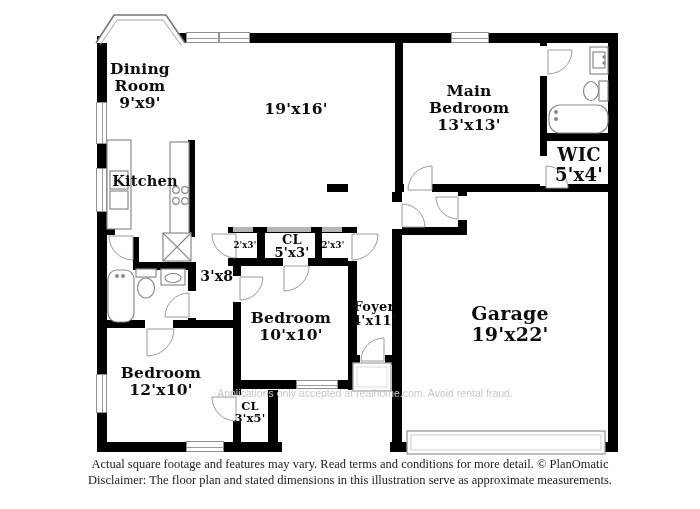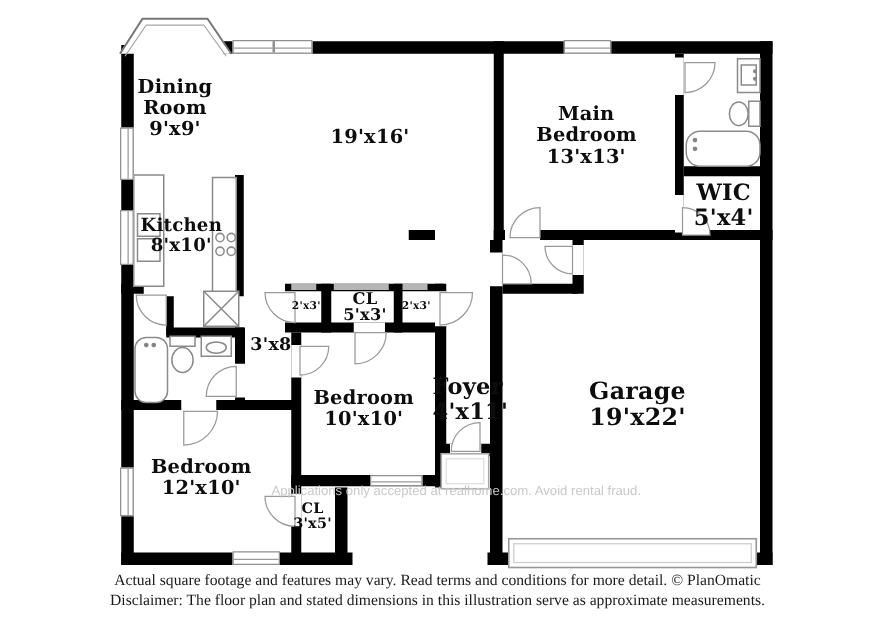--- a/index.html
+++ b/index.html
@@ -166,40 +166,39 @@
   <div class="room-label" style="left:429px;top:82px;width:80px;font-size:15.5px">
     <div class="rname">Main Bedroom</div>
     <div class="rdims">13'x13'</div>
   </div>
   <div class="room-label" style="left:549px;top:145px;width:60px;font-size:18px">
     <div class="rname">WIC</div>
     <div class="rdims">5'x4'</div>
   </div>
   <div class="room-label" style="left:100px;top:173px;width:90px;font-size:14.5px">
     <div class="rname">Kitchen</div>
-    <div class="rdims">8'x10'</div>
   </div>
   <div class="room-label" style="left:194px;top:269px;width:50px;font-size:14px">
     <div class="rdims">3'x8'</div>
   </div>
   <div class="room-label" style="left:231px;top:241px;width:28px;font-size:8.5px">
     <div class="rdims">2'x3'</div>
   </div>
   <div class="room-label" style="left:264px;top:233px;width:56px;font-size:13px;line-height:1.0">
     <div class="rname">CL</div>
     <div class="rdims">5'x3'</div>
   </div>
   <div class="room-label" style="left:319px;top:241px;width:28px;font-size:8.5px">
     <div class="rdims">2'x3'</div>
   </div>
   <div class="room-label" style="left:236px;top:309px;width:110px;font-size:15.5px">
     <div class="rname">Bedroom</div>
     <div class="rdims">10'x10'</div>
   </div>
-  <div class="room-label" style="left:346px;top:300px;width:56px;font-size:18px">
+  <div class="room-label" style="left:346px;top:300px;width:56px;font-size:13px">
     <div class="rname">Foyer</div>
     <div class="rdims">4'x11'</div>
   </div>
   <div class="room-label" style="left:450px;top:303px;width:120px;font-size:19px">
     <div class="rname">Garage</div>
     <div class="rdims">19'x22'</div>
   </div>
   <div class="room-label" style="left:106px;top:364px;width:110px;font-size:15.5px">
     <div class="rname">Bedroom</div>
     <div class="rdims">12'x10'</div>

